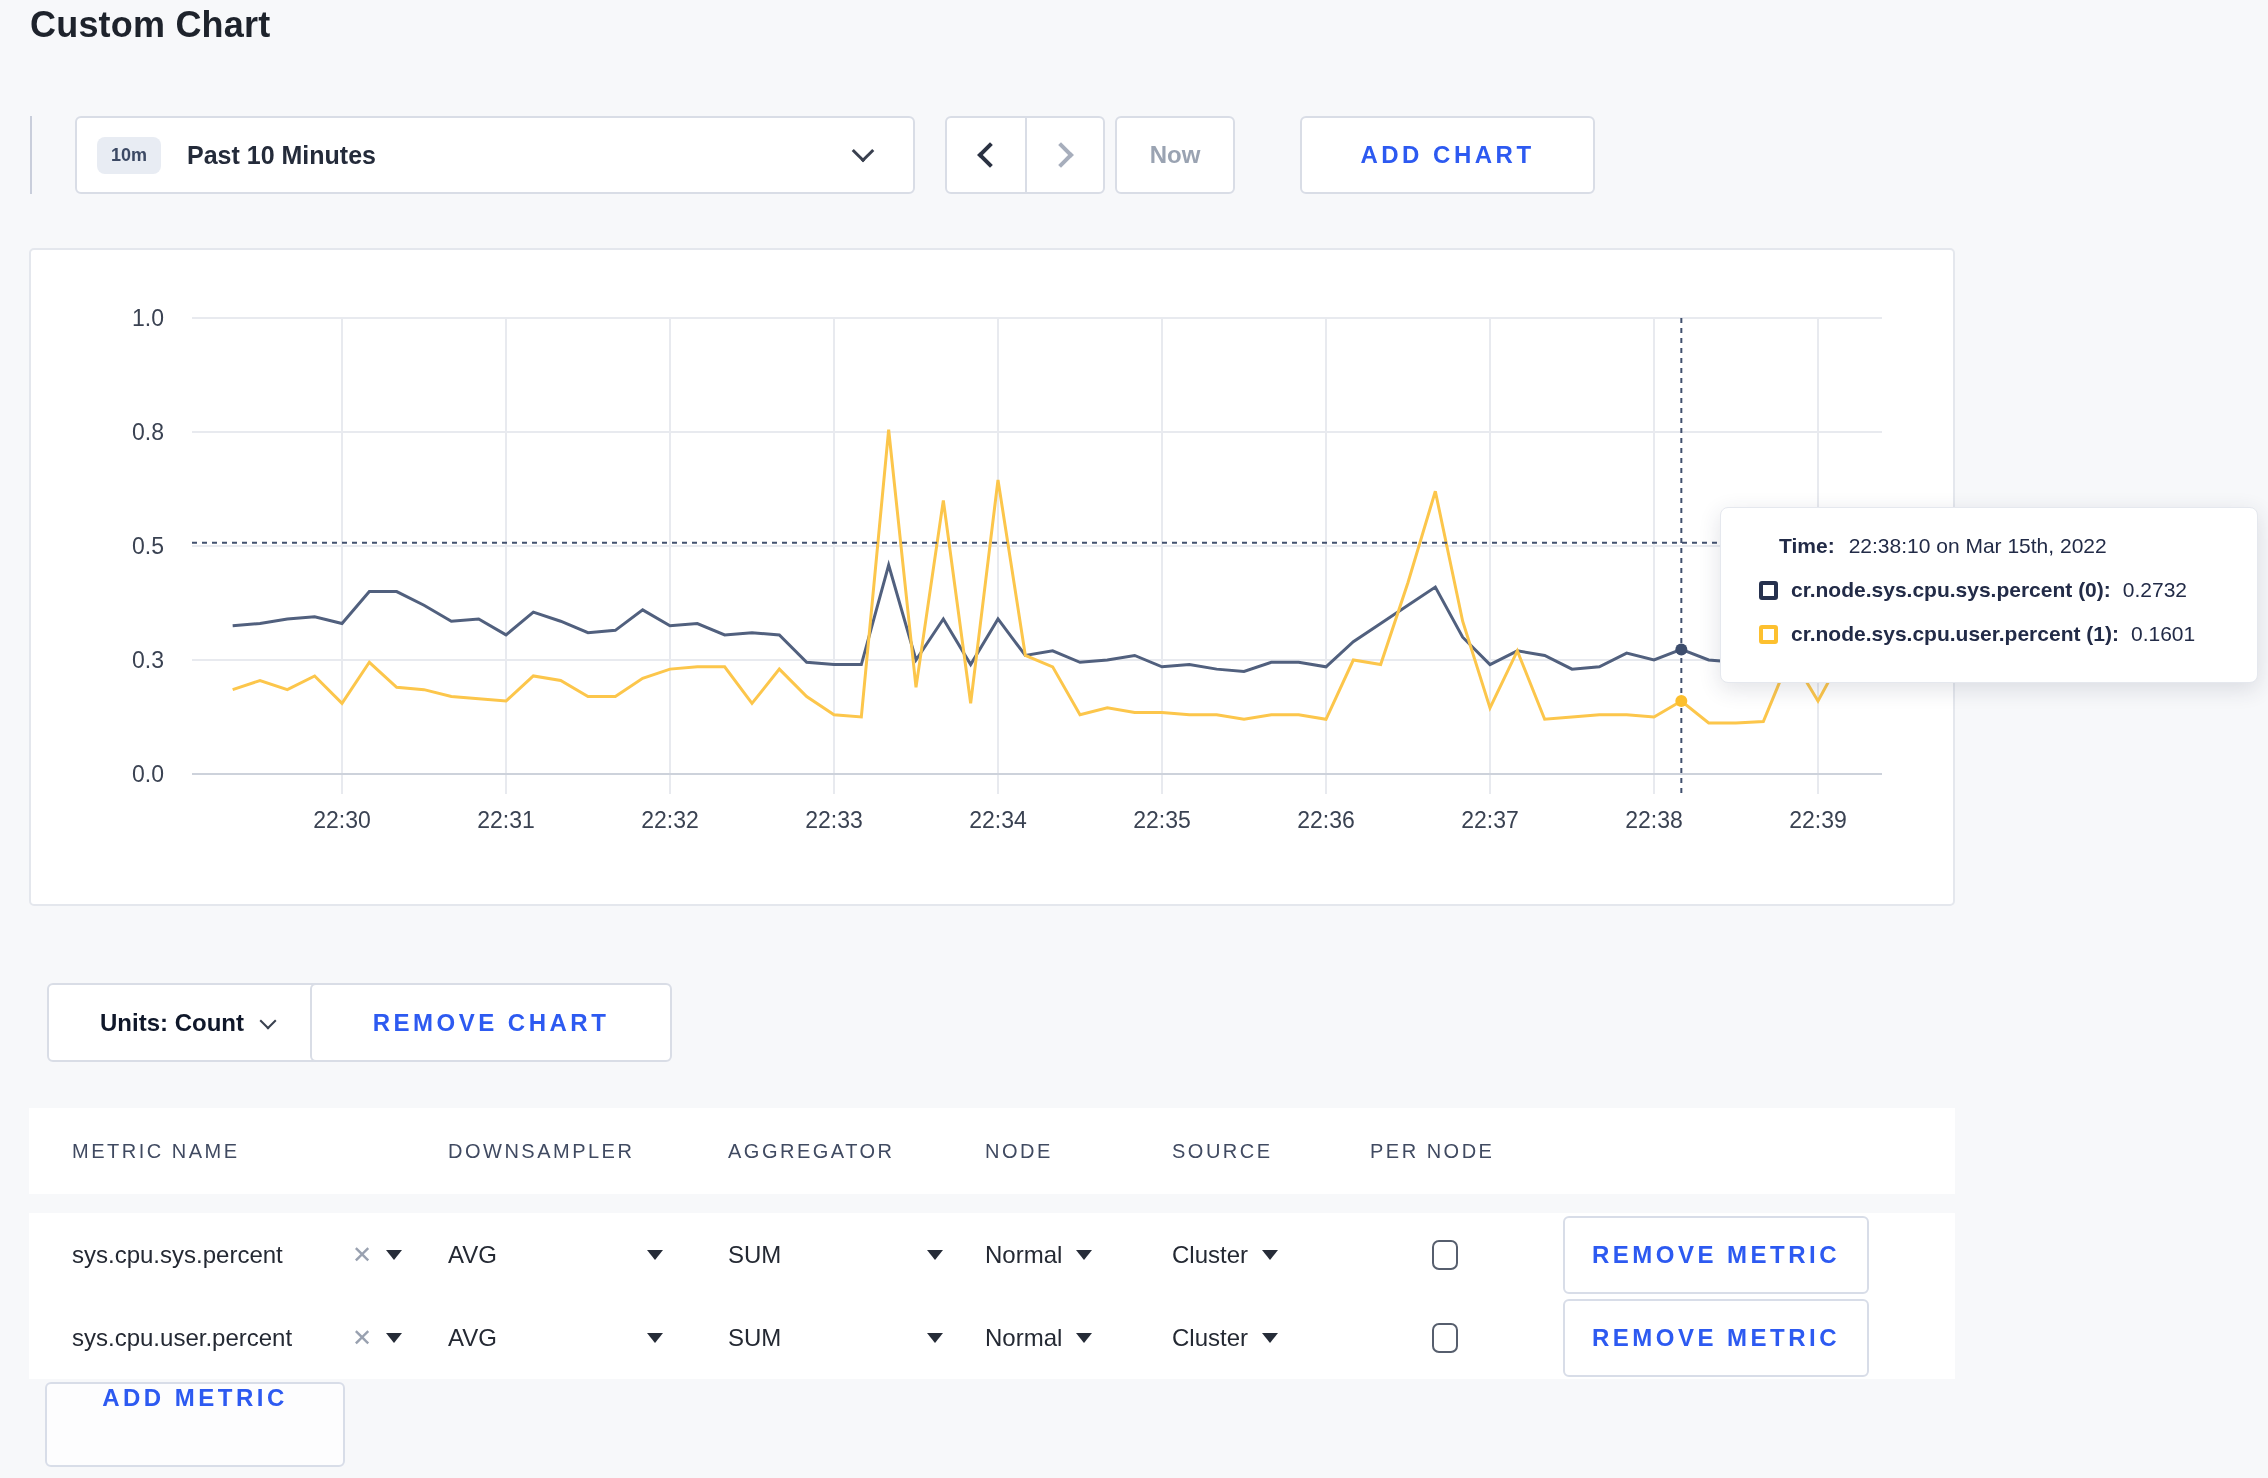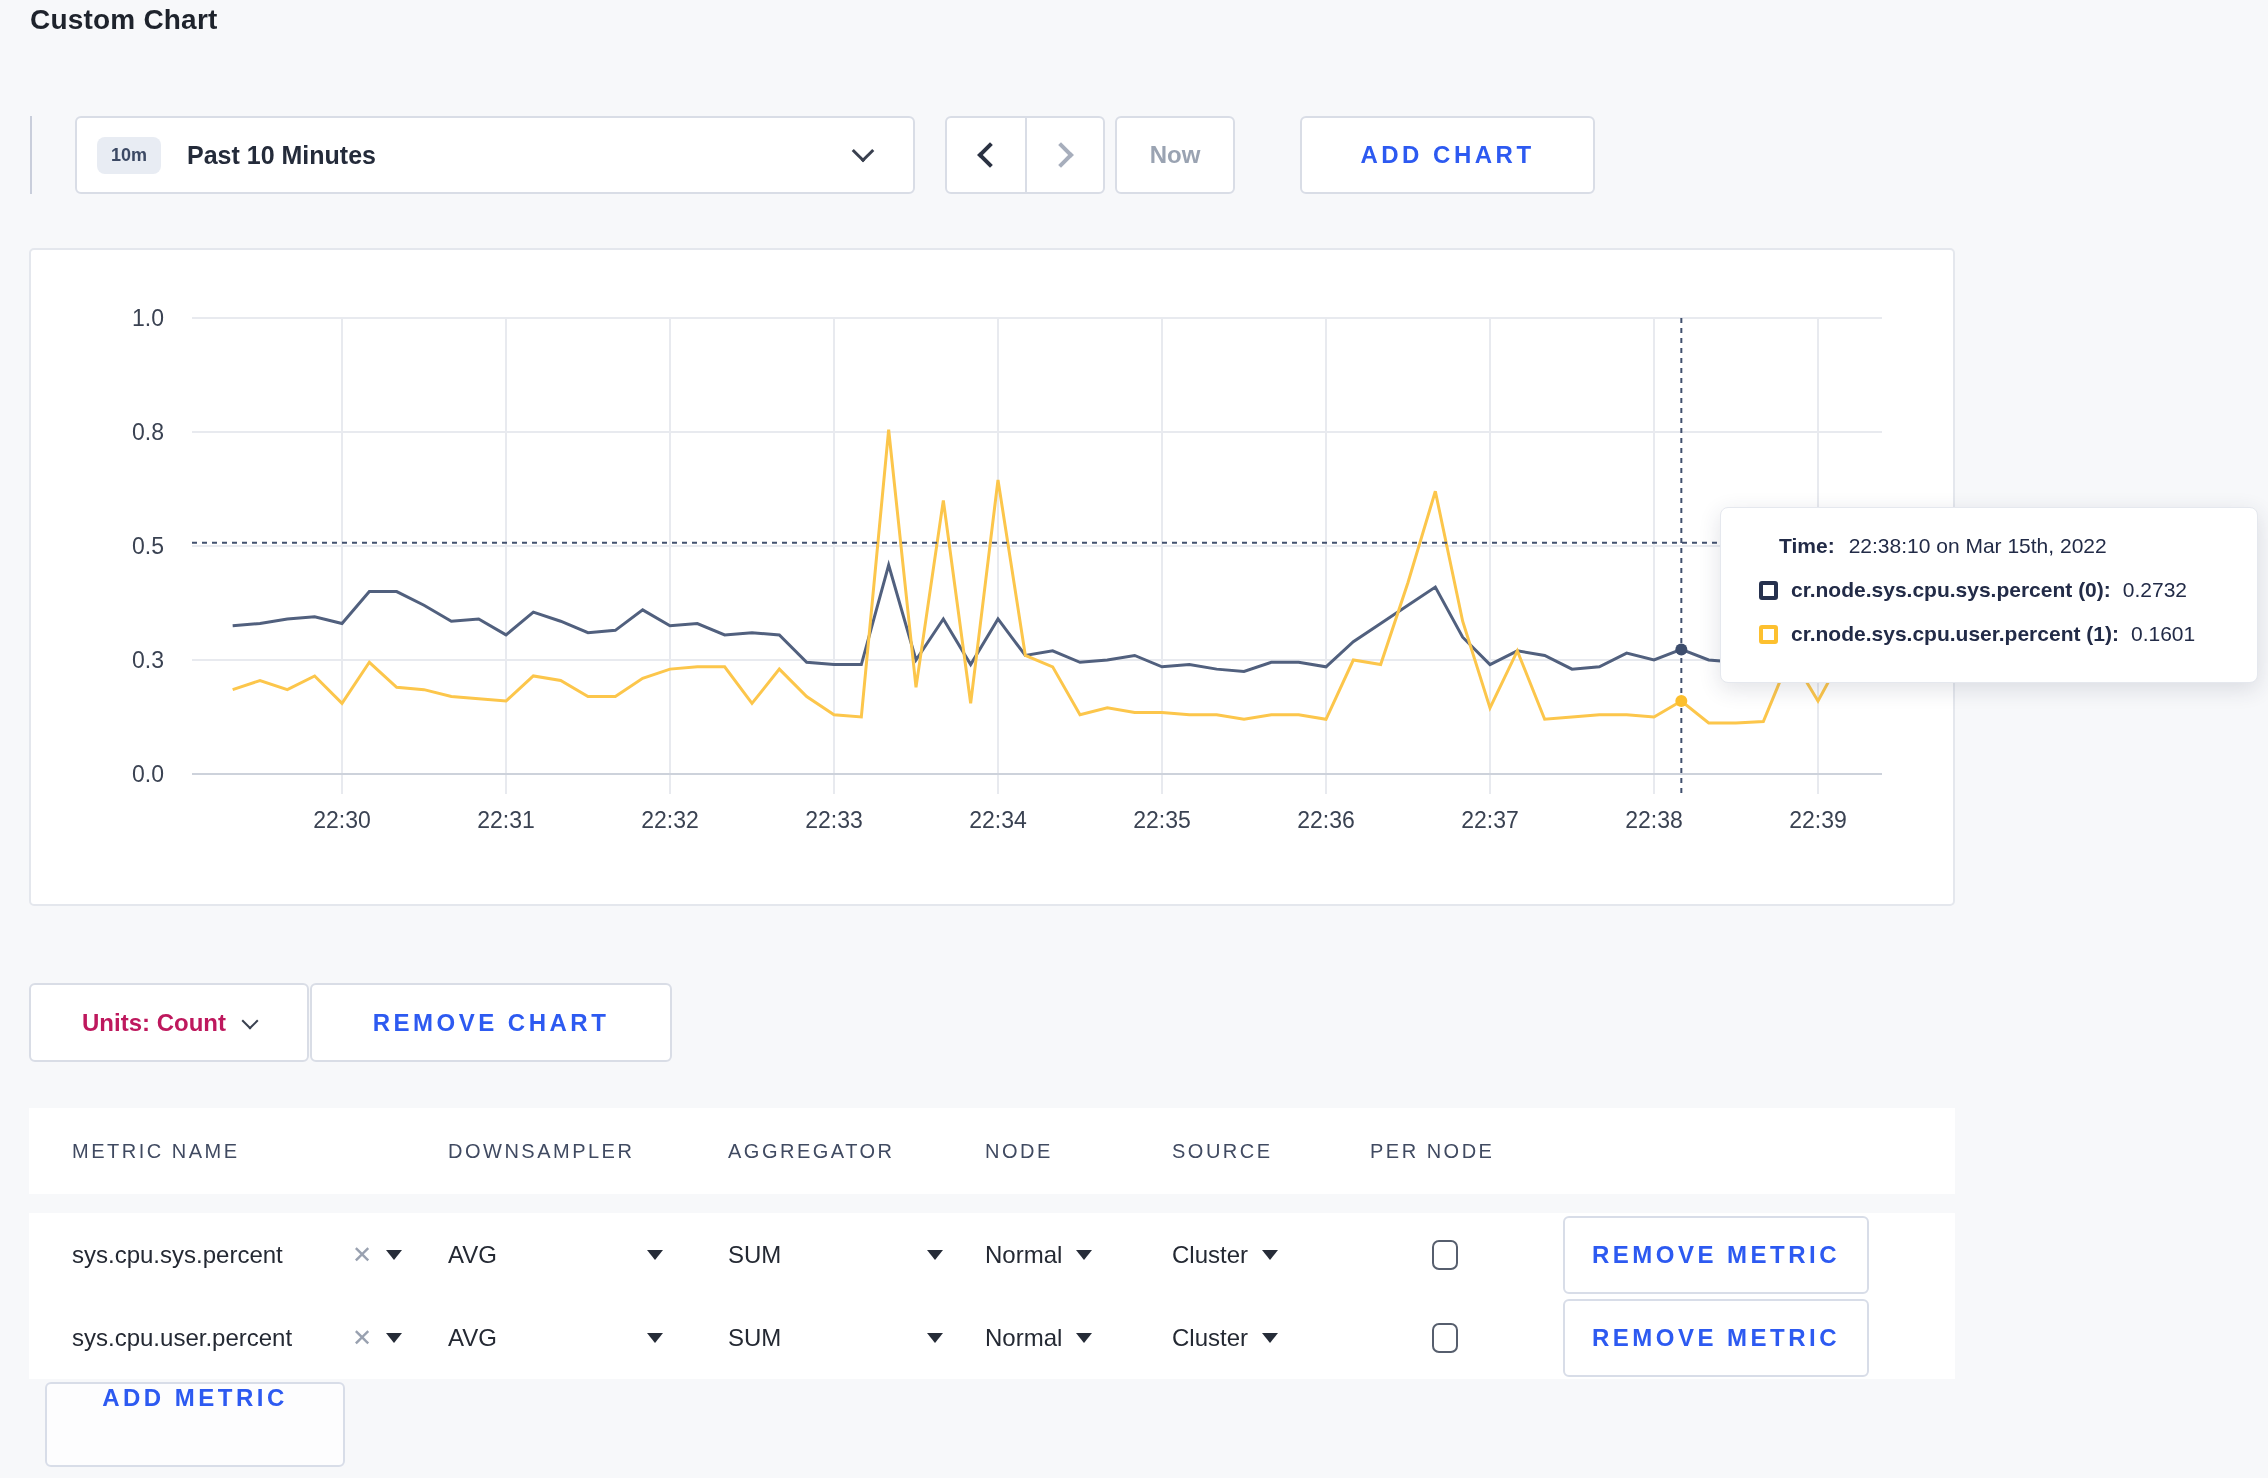--- a/index.html
+++ b/index.html
@@ -1,21 +1,21 @@
 <!DOCTYPE html>
 <html><head>
 <meta charset="utf-8">
 <style>
   * { margin:0; padding:0; box-sizing:border-box; }
   html,body { width:2268px; height:1478px; background:#f7f8fa; font-family:"Liberation Sans", sans-serif; overflow:hidden; position:relative; }
 
   .abs { position:absolute; }
 
   
-  #page-title { left:30px; top:4px; font-size:28px; font-weight:600; color:#1e232c; letter-spacing:.2px; }
+  #page-title { left:30px; top:4px; font-size:36px; font-weight:600; color:#1e232c; letter-spacing:.2px; }
 
   
   .outline-box { background:#fff; border:2px solid #d9dde6; border-radius:6px; display:flex; align-items:center; }
   #left-rule { left:30px; top:116px; width:2px; height:78px; background:#c9cedb; }
   #time-selector { left:75px; top:116px; width:840px; height:78px; justify-content:flex-start; padding:0 42px 0 20px; cursor:pointer; }
   #time-badge { background:#e8ecf3; border-radius:8px; padding:8px 14px; font-size:18px; font-weight:700; color:#3c4964; }
   #time-label { margin-left:26px; font-size:25px; font-weight:600; color:#242b3a; flex:1; }
   .chev-down { width:16px; height:16px; border-right:3px solid #39404f; border-bottom:3px solid #39404f; transform:rotate(45deg); margin-top:-8px; }
   #nav-group { left:945px; top:116px; width:160px; height:78px; padding:0; }
   .nav-cell { width:50%; height:100%; display:flex; align-items:center; justify-content:center; cursor:pointer; }
@@ -35,21 +35,21 @@
   #chart-tooltip { left:1720px; top:507px; width:538px; height:176px; background:#fff; border:1px solid #e5e8ee; border-radius:8px; box-shadow:0 6px 22px rgba(40,50,80,.14); z-index:5; font-size:21px; color:#222b47; }
   .tt-time { margin:26px 0 0 58px; }
   .tt-time .lbl { font-weight:700; margin-right:14px; }
   .tt-entry { display:flex; align-items:center; margin:20px 0 0 38px; }
   .swatch { width:19px; height:19px; border-radius:3px; background:#fff; margin-right:13px; flex:0 0 auto; }
   .swatch.s0 { border:4px solid #26314e; }
   .swatch.s1 { border:4px solid #fdc02f; }
   .tt-entry .lbl { font-weight:700; margin-right:12px; }
 
   
-  #units-button { left:29px; top:983px; width:280px; height:79px; justify-content:center; gap:18px; font-size:24px; font-weight:700; color:#be185d; cursor:pointer; }
+  #units-button { left:47px; top:983px; width:280px; height:79px; justify-content:center; gap:18px; font-size:24px; font-weight:700; color:#0f172a; cursor:pointer; }
   #units-button .chev-down { width:12px; height:12px; border-width:2.5px; margin-top:-4px; }
   #remove-chart-button { left:310px; top:983px; width:362px; height:79px; }
 
   
   .tgrid { display:grid; grid-template-columns:376px 280px 257px 187px 198px 160px 1fr; align-items:center; padding-left:43px; }
   #metrics-header { left:29px; top:1108px; width:1926px; height:86px; background:#fff; }
   #metrics-header .hcell { font-size:20px; font-weight:400; letter-spacing:2.5px; color:#404a61; }
   #metrics-rows { left:29px; top:1213px; width:1926px; background:#fff; }
   .metric-row { height:83px; }
   .cell { display:flex; align-items:center; font-size:24px; color:#242933; }

